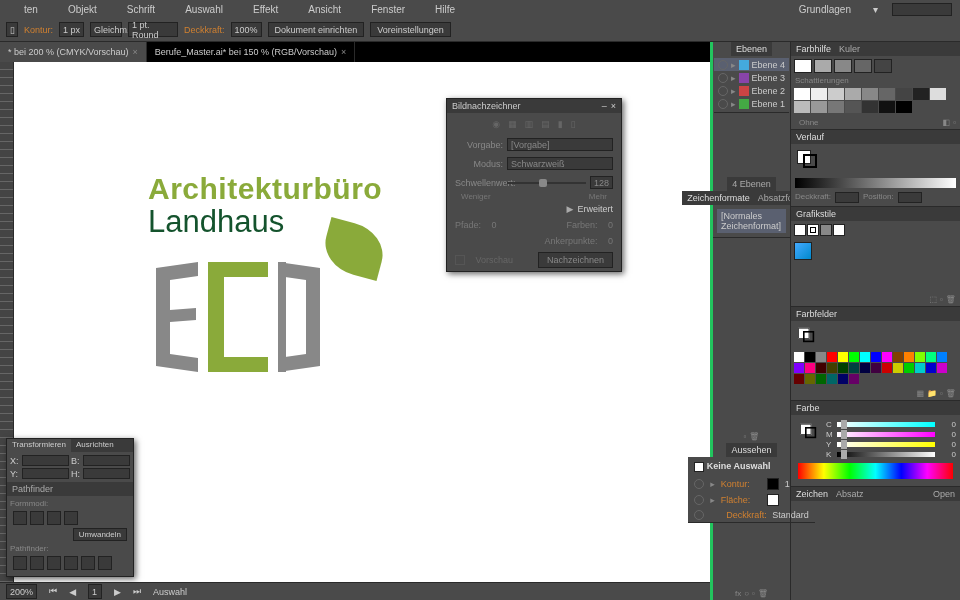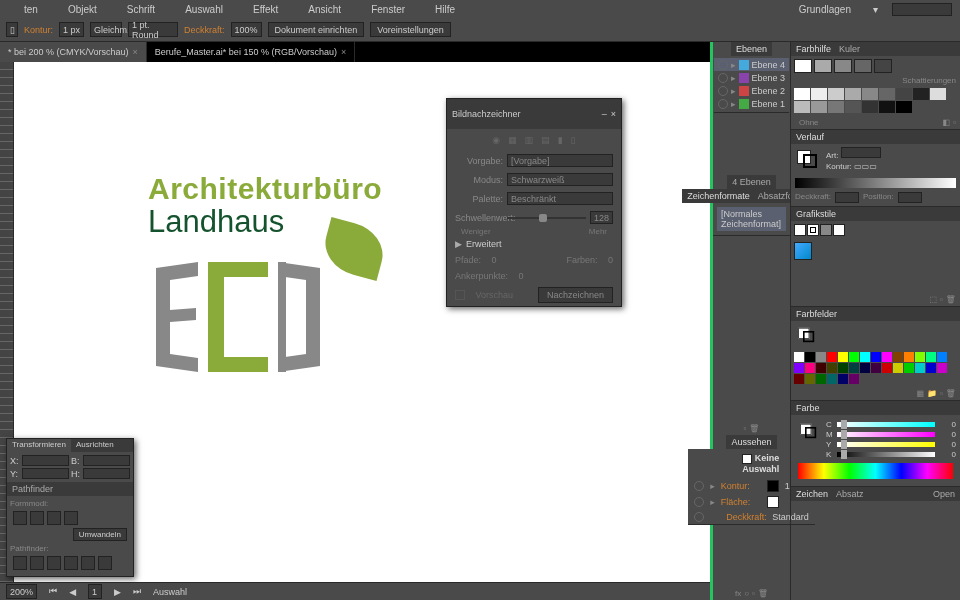--- a/index.html
+++ b/index.html
@@ -31,23 +31,23 @@
 .artboard { position: absolute; top: 0; left: 0; width: 698px; height: 520px; background: #fff; }
 
 .logo { position: absolute; top: 110px; left: 134px; }
 .logo-line1 { font-size: 30px; color: #8aaa3a; font-weight: 600; letter-spacing: 0.5px; }
 .logo-line2 { font-size: 31px; color: #14532d; margin-top: -2px; }
 .logo-box { position: relative; margin-top: 12px; }
 .leaf { position: absolute; left: 176px; top: -28px; width: 60px; height: 50px; background: #8aaa3a; border-radius: 0 60% 0 60%; transform: rotate(15deg); }
 
 
 .trace-panel { position: absolute; top: 98px; left: 446px; width: 176px; background: #4a4a4a; border: 1px solid #222; box-shadow: 2px 2px 6px rgba(0,0,0,.6); font-size: 9px; }
-.trace-header { background: #3a3a3a; height: 30px; display: flex; align-items: center; padding: 0 5px; color: #ccc; justify-content: space-between; }
+.trace-header { background: #3a3a3a; height: 14px; display: flex; align-items: center; padding: 0 5px; color: #ccc; justify-content: space-between; }
 .trace-icons { display: flex; gap: 8px; justify-content: center; padding: 6px 0; color: #666; }
-.trace-row { display: flex; padding: 3px 8px; align-items: center; gap: 4px; }
+.trace-row { display: flex; padding: 3px 8px; align-items: center; gap: 4px; justify-content: flex-end; }
 .trace-lbl { width: 48px; text-align: right; color: #888; }
 .trace-val { flex: 1; height: 13px; background: #3a3a3a; border: 1px solid #222; padding: 0 3px; color: #888; display: flex; align-items: center; }
 .trace-slider { flex: 1; height: 2px; background: #333; position: relative; }
 .trace-slider::after { content: ''; position: absolute; top: -3px; left: 40%; width: 8px; height: 8px; background: #888; border-radius: 2px; }
 .trace-btn { padding: 2px 8px; background: #3a3a3a; border: 1px solid #222; color: #888; }
 
 
 .right { position: absolute; top: 42px; right: 0; width: 250px; bottom: 0; background: #4a4a4a; display: flex; }
 .left-strip { width: 80px; display: flex; flex-direction: column; border-left: 3px solid #22c55e; align-items: center; }
 .right-strip { width: 170px; display: flex; flex-direction: column; border-left: 1px solid #2a2a2a; }
@@ -58,21 +58,21 @@
 
 .layers { padding: 2px 0; }
 .layer-row { display: flex; align-items: center; height: 13px; padding: 0 4px; gap: 3px; font-size: 9px; }
 .eye { width: 10px; height: 10px; border: 1px solid #666; border-radius: 50%; }
 .lchip { width: 10px; height: 10px; }
 .layer-row.sel { background: #5a6070; }
 
 .swatches { display: flex; flex-wrap: wrap; gap: 1px; padding: 3px; }
 .sw { width: 12px; height: 12px; border: 1px solid #222; }
 
-.noselect { padding: 4px 6px; font-size: 9px; color: #ddd; font-weight: bold; margin-left: 48px; }
+.noselect { padding: 4px 6px; font-size: 9px; color: #ddd; font-weight: bold; }
 .ar-row { display: flex; align-items: center; padding: 2px 6px; gap: 6px; font-size: 9px; }
 .ar-row .orange { color: #d08030; width: 40px; }
 .ar-sq { width: 12px; height: 12px; background: #000; border: 1px solid #222; }
 
 .color-big { display: flex; gap: 2px; padding: 3px; }
 .cbox { width: 18px; height: 14px; border: 1px solid #222; }
 .grays { display: flex; flex-wrap: wrap; gap: 1px; padding: 3px; }
 .gb { width: 16px; height: 12px; }
 .grad-bar { height: 10px; margin: 4px; background: linear-gradient(90deg, #000, #fff); }
 
@@ -197,24 +197,20 @@
   </div>
   <div class="trace-row">
       <span class="trace-lbl">Vorgabe:</span>
       <span class="trace-val">[Vorgabe]</span>
     </div>
   <div class="trace-row">
       <span class="trace-lbl">Modus:</span>
       <span class="trace-val">Schwarzweiß</span>
     </div>
   <div class="trace-row">
-      <span class="trace-lbl">Palette:</span>
-      <span class="trace-val">Beschränkt</span>
-    </div>
-  <div class="trace-row">
       <span class="trace-lbl">Schwellenwert:</span>
       <div class="trace-slider"></div>
       <span class="trace-val" style="flex:0 0 20px">128</span>
     </div>
   <div class="trace-row" style="justify-content:space-between;padding:0 14px">
       <span style="color:#777;font-size:8px">Weniger</span>
       <span style="color:#777;font-size:8px">Mehr</span>
     </div>
   <div class="trace-row">
       <span style="color:#aaa">▶ </span>
@@ -358,21 +354,21 @@
         <span>Kuler</span>
       </div>
     <div class="pnl-body">
       <div class="color-big">
         <div class="cbox" style="background:#fff"></div>
         <div class="cbox" style="background:#aaa"></div>
         <div class="cbox" style="background:#888"></div>
         <div class="cbox" style="background:#666"></div>
         <div class="cbox" style="background:#444"></div>
       </div>
-      <div style="text-align:right;font-size:8px;padding:0 4px;color:#888">Schattierungen</div>
+      <div style="text-align:left;font-size:8px;padding:0 4px;color:#888">Schattierungen</div>
       <div class="grays">
         <div class="gb" style="background:#fff"></div>
           <div class="gb" style="background:#eee"></div>
           <div class="gb" style="background:#ccc"></div>
           <div class="gb" style="background:#aaa"></div>
           <div class="gb" style="background:#888"></div>
           <div class="gb" style="background:#666"></div>
           <div class="gb" style="background:#444"></div>
           <div class="gb" style="background:#222"></div>
         <div class="gb" style="background:#ddd"></div>
@@ -393,24 +389,20 @@
 
     <div class="pnl-head">
         <span class="active">Verlauf</span>
       </div>
     <div class="pnl-body">
       <div style="display:flex;padding:3px;gap:4px;align-items:center">
         <div class="flb">
             <div class="fill"></div>
             <div class="stroke"></div>
           </div>
-        <div style="flex:1;font-size:8px">
-          <div><span>Art:</span> <span class="cb-sel" style="width:40px;height:11px"></span></div>
-          <div style="margin-top:2px"><span>Kontur:</span> <span>▭</span><span>▭</span><span>▭</span></div>
-        </div>
       </div>
       <div class="grad-bar"></div>
       <div style="display:flex;font-size:8px;padding:0 4px 3px;gap:4px;color:#888">
         <span>Deckkraft:</span>
           <span class="ft-in" style="width:24px"></span>
         <span>Position:</span>
           <span class="ft-in" style="width:24px"></span>
       </div>
     </div>
 

